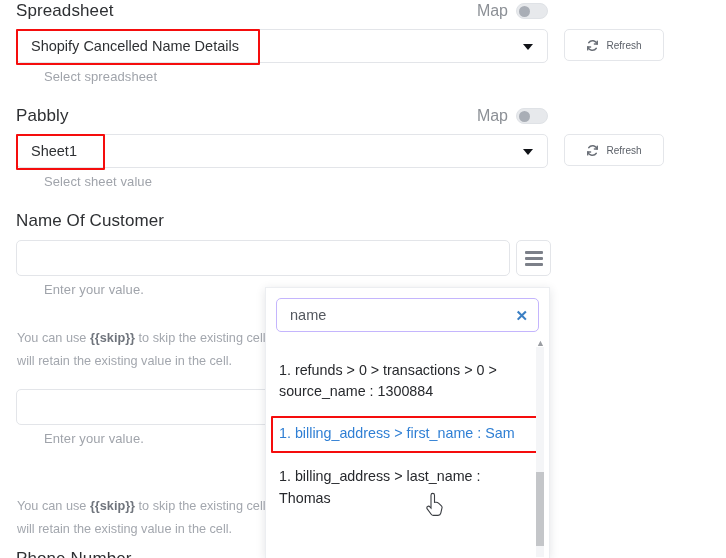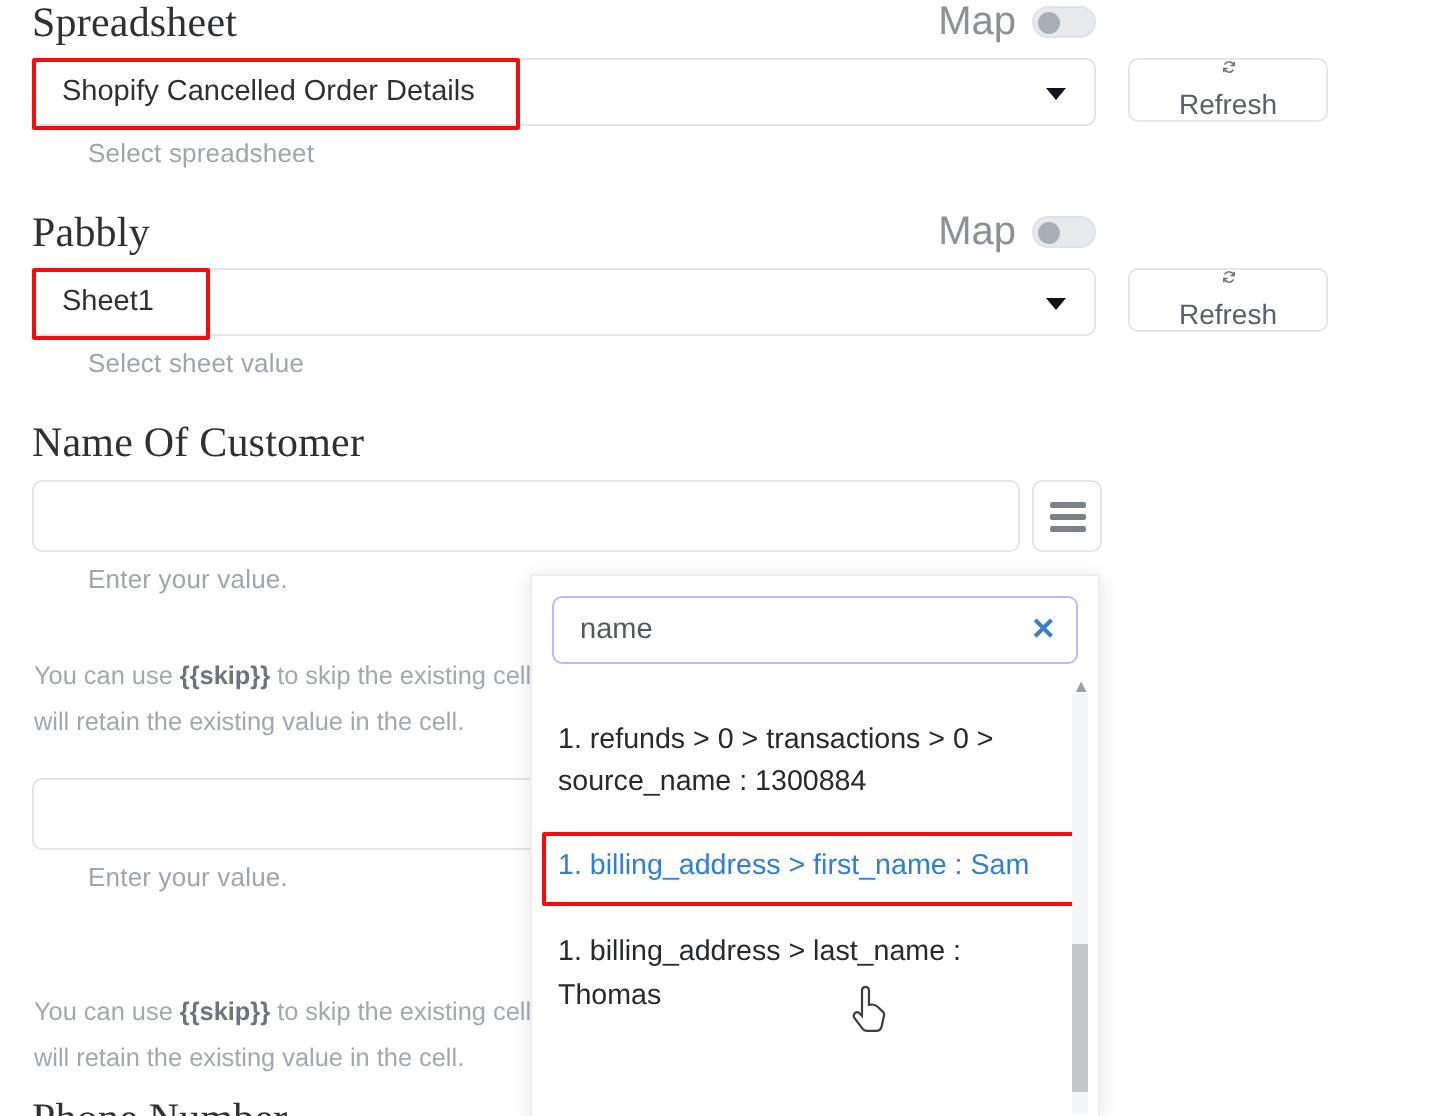--- a/index.html
+++ b/index.html
@@ -21,33 +21,32 @@
   .field-block { position: absolute; left: 0; width: 726px; }
 
   .label-row {
     display: flex;
     align-items: center;
     height: 22px;
     padding-left: 16px;
     padding-right: 178px;
   }
   .field-label {
-    font-size: 21px;
+    font-size: 17px;
     color: #2e3033;
     letter-spacing: .1px;
-    font-family: Liberation Serif, serif;
   }
   .map-wrap {
     margin-left: auto;
     display: flex;
     align-items: center;
     gap: 8px;
   }
   .map-text {
-    font-size: 20px;
+    font-size: 16px;
     color: #8c9096;
   }
   .toggle {
     width: 32px;
     height: 16px;
     border-radius: 9px;
     background: #e7e9ec;
     border: 1px solid #dfe2e6;
     position: relative;
   }
@@ -99,24 +98,23 @@
     height: 32px;
     min-width: 100px;
     padding: 0 14px;
     border: 1px solid #e4e6ea;
     border-radius: 5px;
     background: #fff;
     display: flex;
     align-items: center;
     justify-content: center;
     gap: 7px;
-    font-size: 14px;
+    font-size: 10px;
     color: #5b6068;
     cursor: pointer;
-    flex-direction: column;
   }
   .refresh-icon { display: block; }
 
   .helper {
     font-size: 13px;
     color: #a0a4ab;
     padding-left: 0;
     margin-top: 6px;
     letter-spacing: .1px;
     margin-left: 44px;
@@ -301,21 +299,21 @@
       <span class="field-label">Spreadsheet</span>
       <span class="map-wrap">
         <span class="map-text">Map</span>
         <span class="toggle">
             <span class="knob"></span>
           </span>
       </span>
     </div>
     <div class="control-row">
       <div class="select-box">
-        <span class="select-value">Shopify Cancelled Order Details</span>
+        <span class="select-value">Shopify Cancelled Name Details</span>
         <span class="caret"></span>
       </div>
       <div class="refresh-btn">
         <svg class="refresh-icon" width="13" height="13" viewBox="0 0 16 16" fill="none" stroke="#6b7078" stroke-width="1.7" stroke-linecap="round">
           <path d="M13.6 6.2A5.8 5.8 0 0 0 3.3 4.6"></path>
             <path d="M2.4 9.8a5.8 5.8 0 0 0 10.3 1.6"></path>
           <path d="M13.9 2.6v3.6h-3.6"></path>
             <path d="M2.1 13.4V9.8h3.6"></path>
         </svg>
         <span>Refresh</span>

